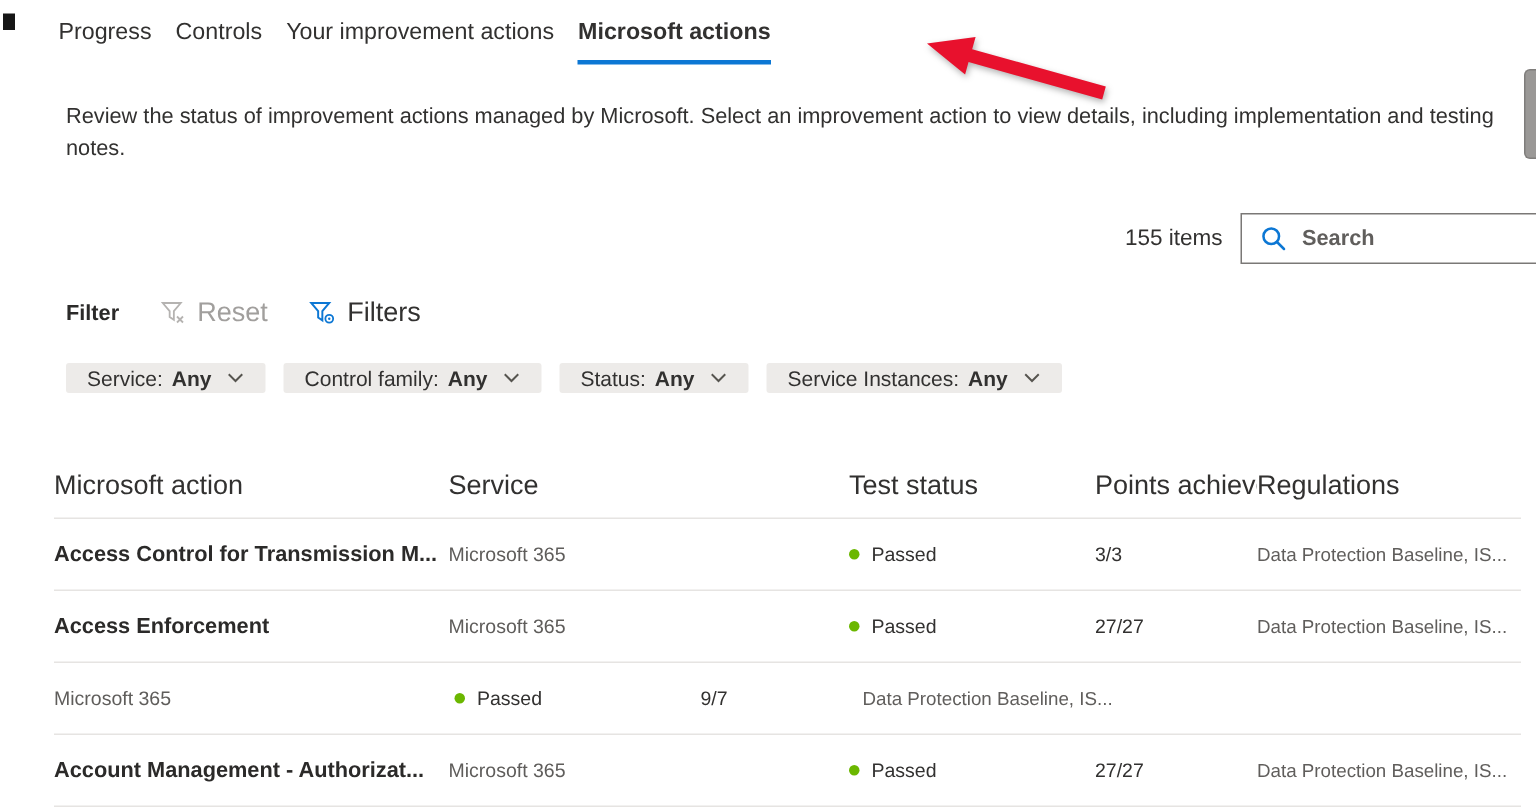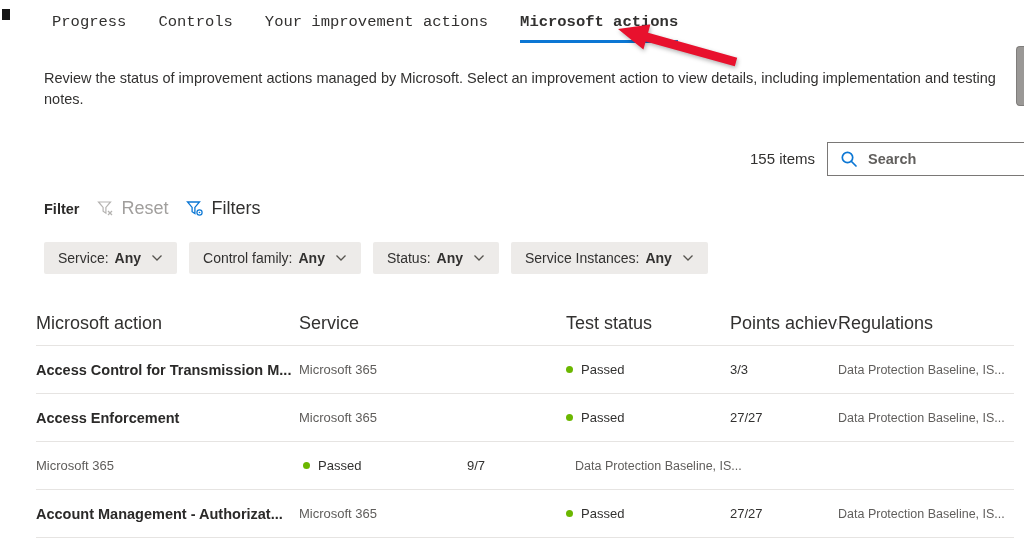--- a/index.html
+++ b/index.html
@@ -3,43 +3,43 @@
 <meta charset="utf-8">
 <style>
   html,body{margin:0;padding:0;background:#fff;}
   .screen{
     position:relative;width:1024px;height:538px;background:#fff;overflow:hidden;
     font-family:"Liberation Sans",sans-serif;color:#323130;
   }
   
   .corner-mark{position:absolute;left:2px;top:9px;width:8px;height:11px;background:#161616;}
   
-  .tabs{position:absolute;left:52px;top:13px;display:flex;gap:32px;font-family:Liberation Mono, monospace;}
+  .tabs{position:absolute;left:39px;top:13px;display:flex;gap:16px;}
   .tab{font-size:15.5px;color:#323130;padding-bottom:9px;border-bottom:3px solid transparent;cursor:pointer;white-space:nowrap;}
   .tab.active{font-weight:700;border-bottom-color:#0c77d4;}
   
   .arrow-svg{position:absolute;left:596px;top:16px;filter:drop-shadow(1px 2px 2px rgba(0,0,0,.3));}
   
   .desc{position:absolute;left:44px;top:68px;width:968px;margin:0;font-size:14.5px;line-height:21px;color:#323130;}
   
   .scroll-thumb{position:absolute;right:0;top:46px;width:7px;height:58px;background:#9a9896;border:1px solid #7f7d7b;border-right:none;border-radius:4px 0 0 4px;}
   
   .items-count{position:absolute;left:750px;top:150px;font-size:15px;color:#323130;}
   .search-box{position:absolute;left:827px;top:142px;width:200px;height:34px;border:1px solid #7a7876;background:#fff;display:flex;align-items:center;padding-left:12px;box-sizing:border-box;gap:8px;}
   .search-box input{border:none;outline:none;font-family:"Liberation Sans",sans-serif;font-size:14.5px;color:#a16207;width:130px;background:transparent;font-weight:bold;}
   .search-box input::placeholder{color:#605e5c;}
   
-  .filter-row{position:absolute;left:44px;top:198px;display:flex;align-items:center;gap:18px;}
+  .filter-row{position:absolute;left:44px;top:198px;display:flex;align-items:center;gap:28px;}
   .filter-title{font-weight:700;font-size:14.5px;color:#2b2a29;}
   .fbtn{display:flex;align-items:center;gap:7px;background:none;border:none;padding:0;font-family:Liberation Sans, sans-serif;font-size:18px;cursor:pointer;}
   .fbtn.disabled{color:#a19f9d;cursor:default;}
   .fbtn.enabled{color:#323130;}
   
   .pills{position:absolute;left:44px;top:242px;display:flex;gap:12px;}
-  .pill{display:flex;align-items:center;height:32px;background:#edebe9;border:none;border-radius:2px;padding:0 14px;font-family:"Liberation Sans",sans-serif;font-size:14px;color:#323130;cursor:pointer;gap:6px;}
+  .pill{display:flex;align-items:center;height:20px;background:#edebe9;border:none;border-radius:2px;padding:0 14px;font-family:"Liberation Sans",sans-serif;font-size:14px;color:#323130;cursor:pointer;gap:6px;}
   .pill .pill-value{font-weight:700;}
   .pill svg{margin-left:4px;}
   
   .table{position:absolute;left:36px;top:302px;width:978px;}
   .thead{display:flex;align-items:center;height:43px;border-bottom:1px solid #e6e4e2;}
   .th{font-size:18px;color:#323130;white-space:nowrap;overflow:hidden;cursor:pointer;}
   .trow{display:flex;align-items:center;height:47px;border-bottom:1px solid #e6e4e2;cursor:pointer;}
   .c1{width:263px;flex:none;padding-right:10px;box-sizing:border-box;}
   .c2{width:267px;flex:none;}
   .c3{width:164px;flex:none;display:flex;align-items:center;}

